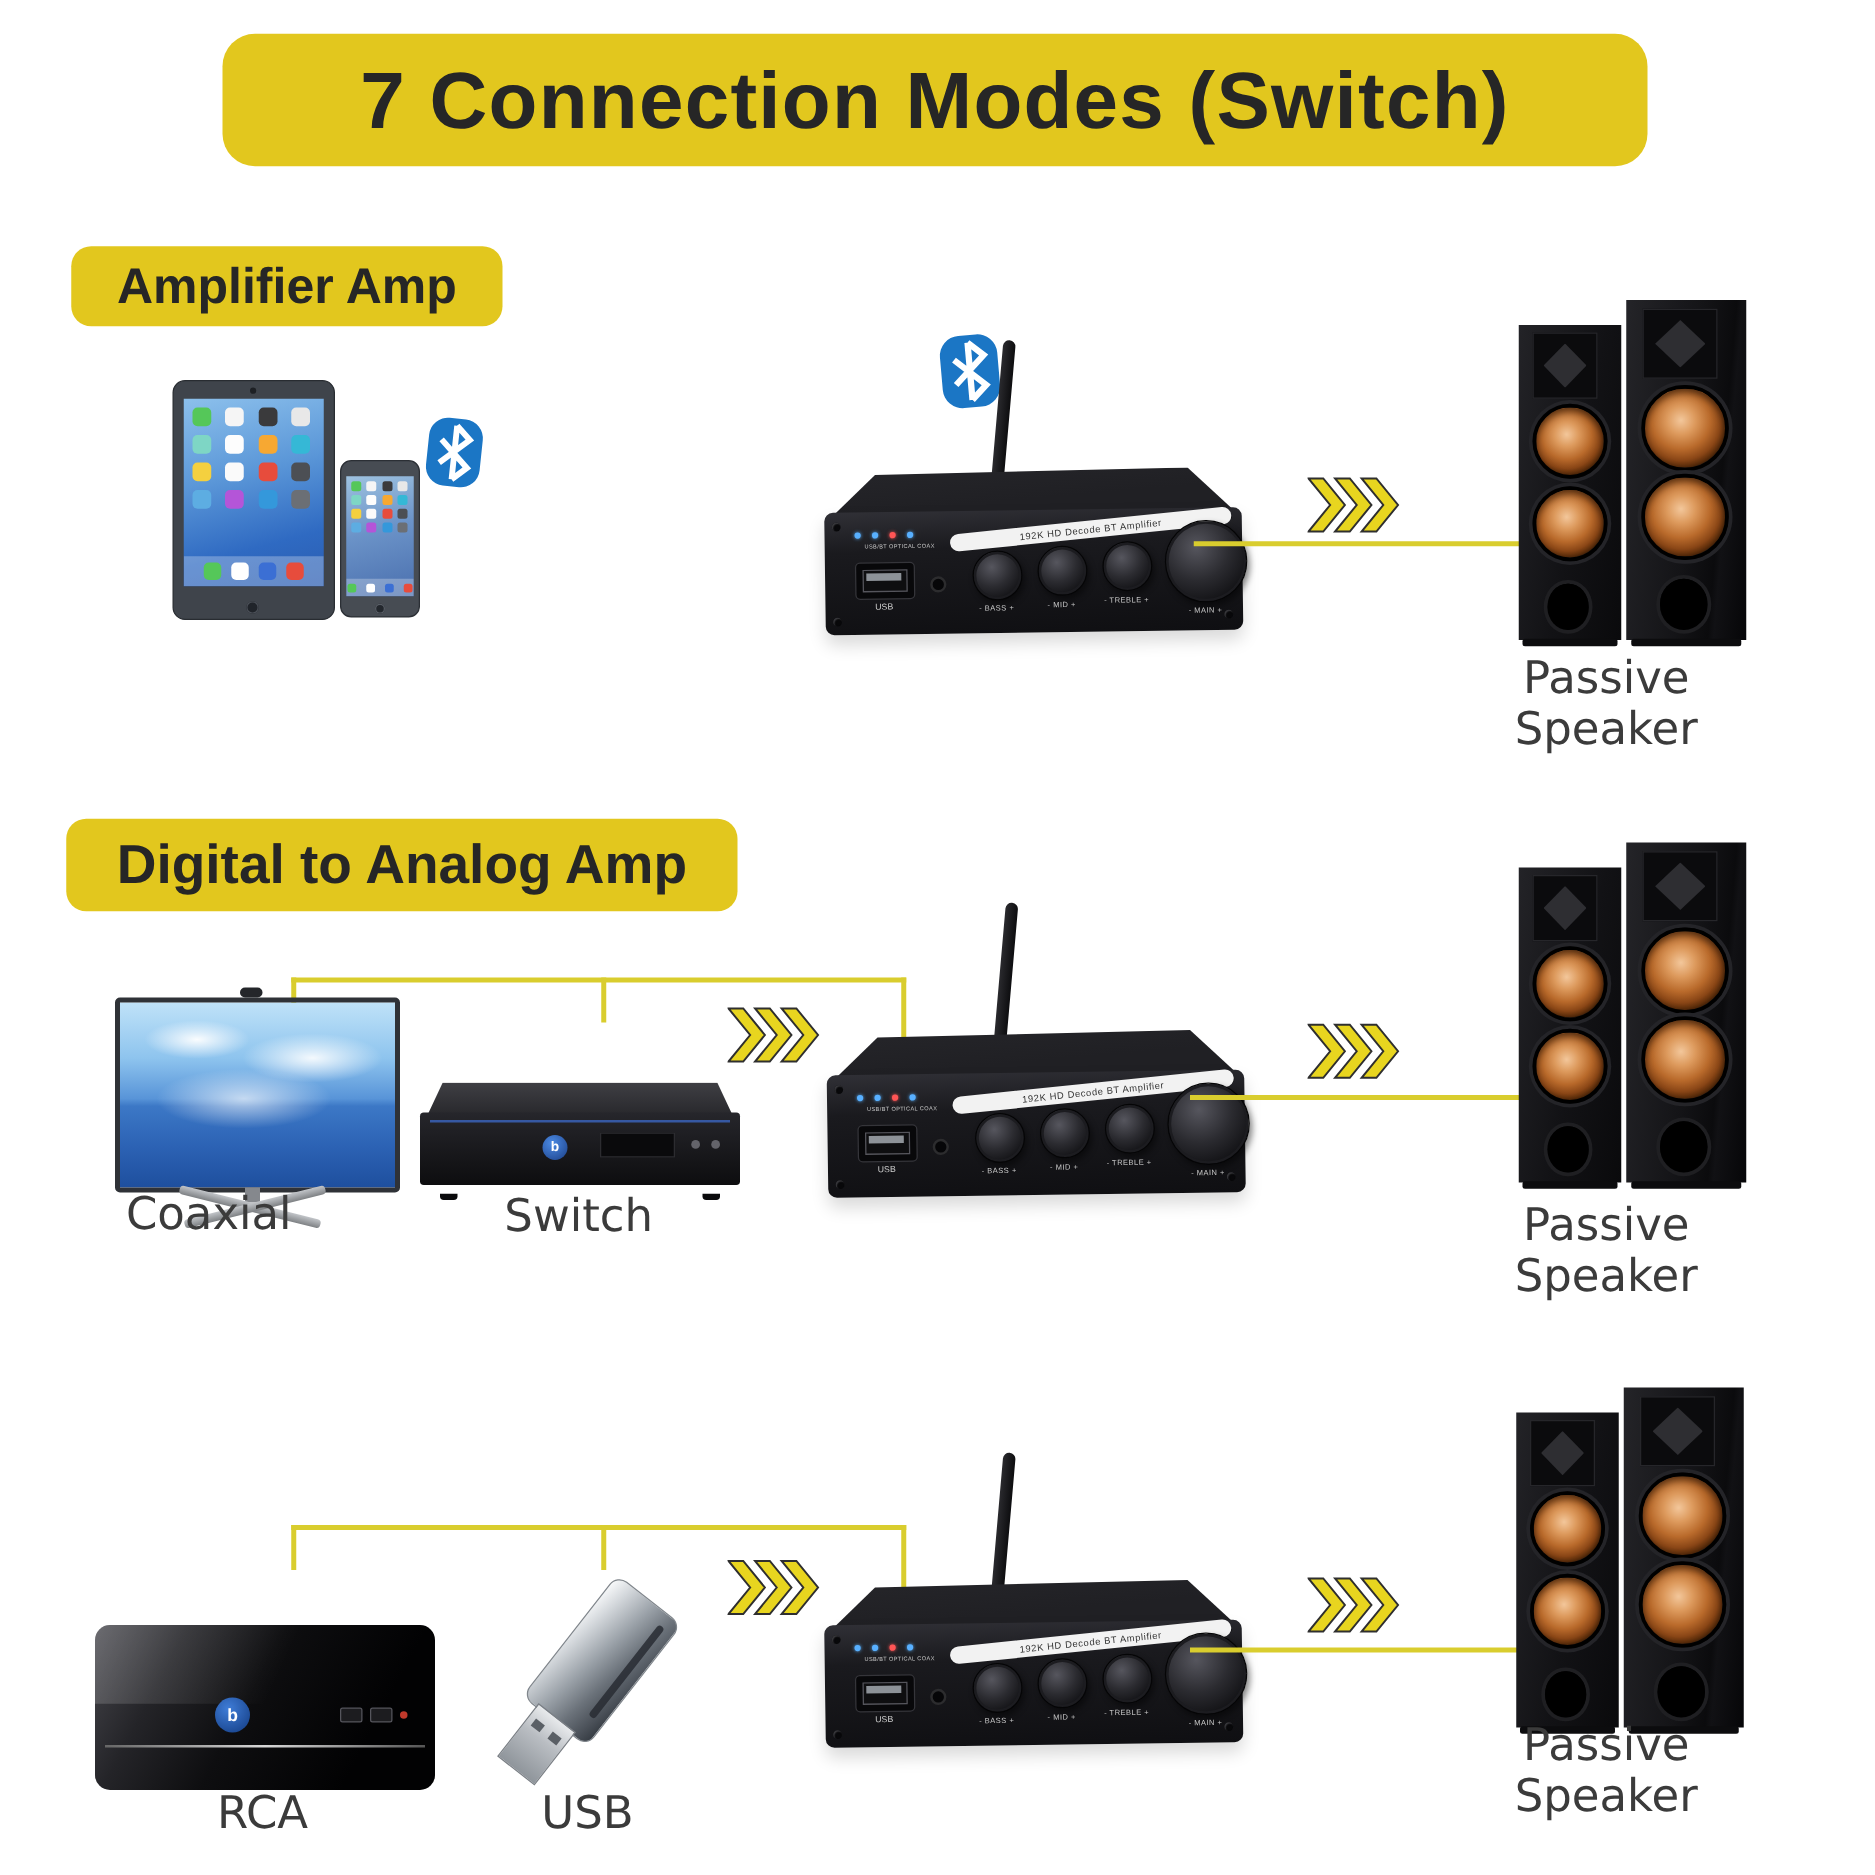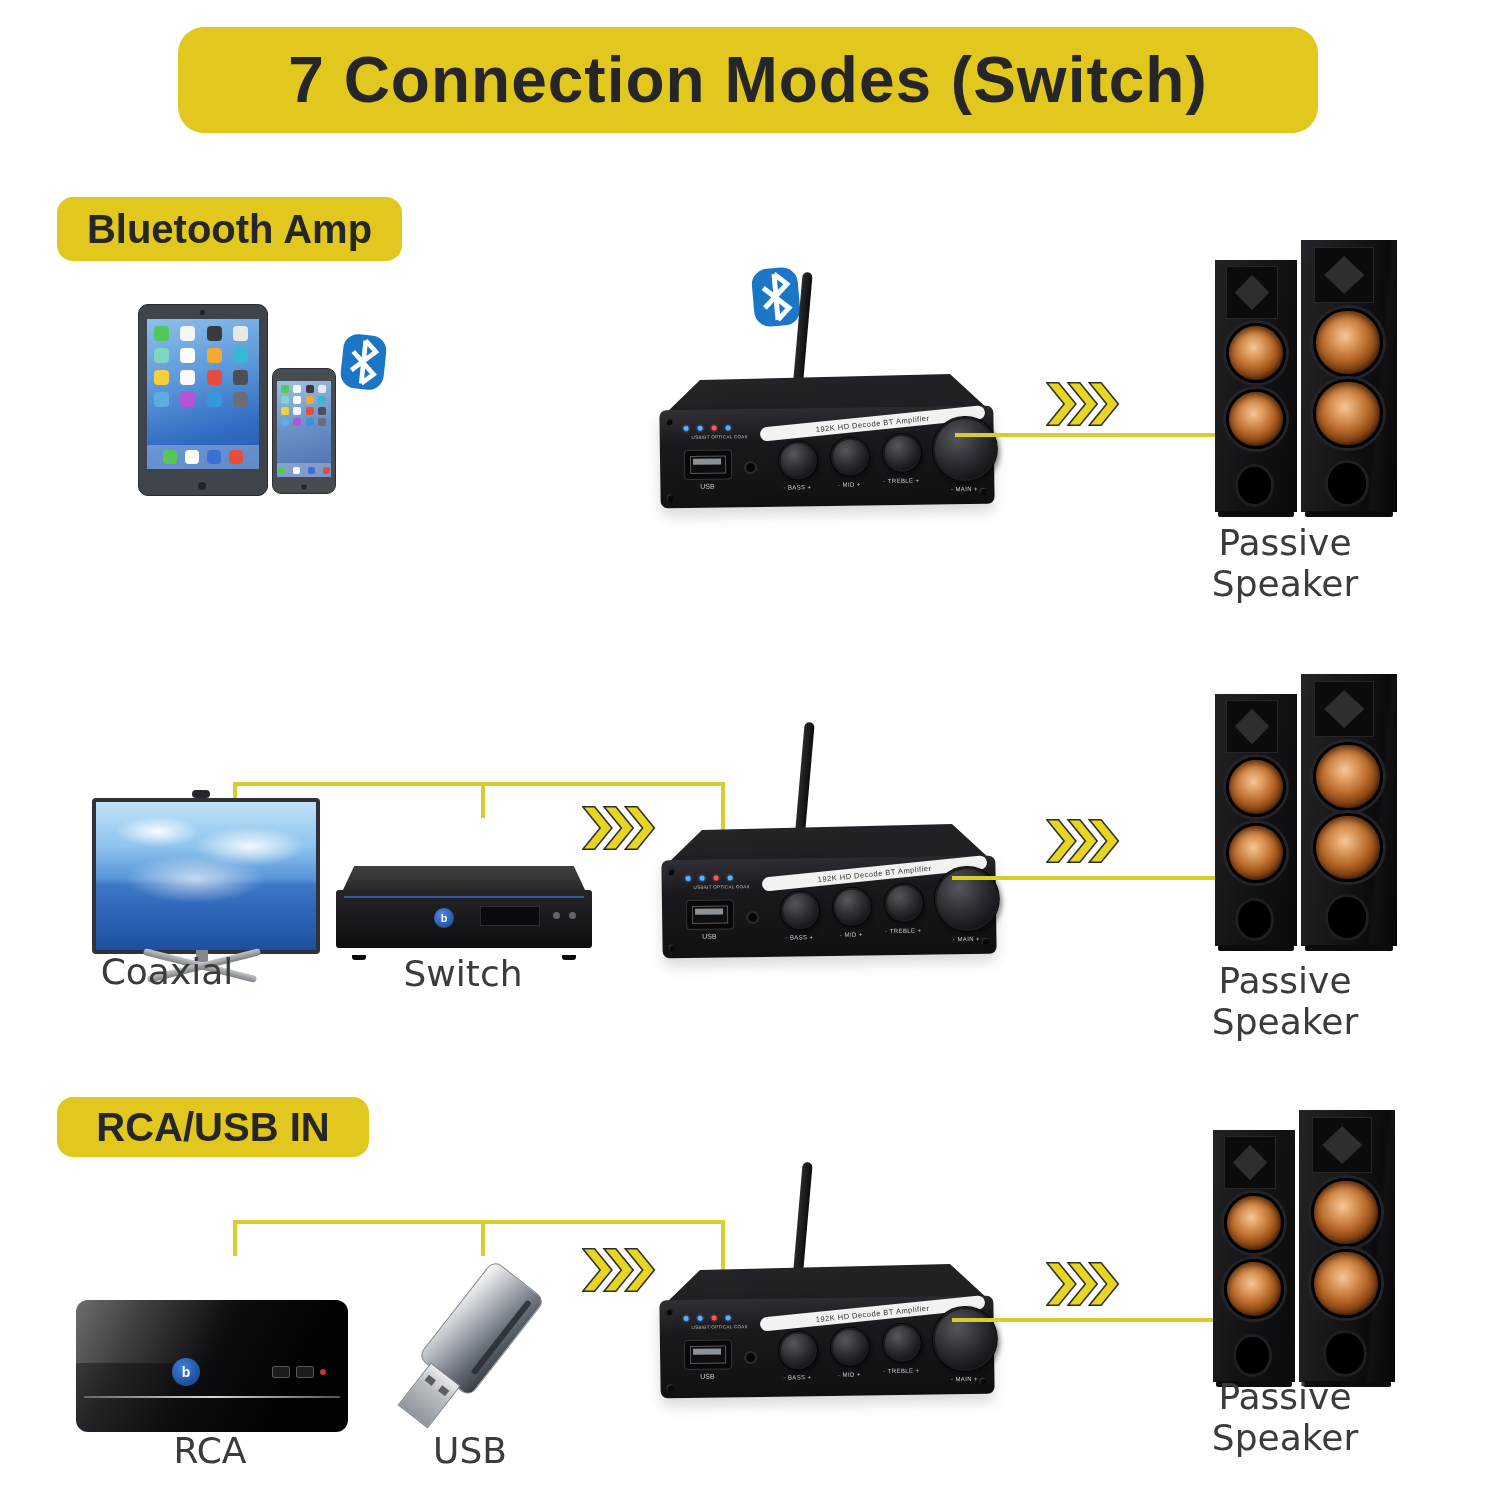--- a/index.html
+++ b/index.html
@@ -180,22 +180,22 @@
   .iphone .home{position:absolute;left:27px;bottom:2px;width:8px;height:8px;border-radius:50%;
      background:#23272d;box-shadow:inset 0 0 0 1px #585d65;}
   .iphone .dock{height:14px;} .iphone .dock i{width:7px;height:7px;border-radius:2px;}
 </style>
 </head>
 <body>
 
 <div id="canvas">
 
   <div id="title" class="chip">7 Connection Modes (Switch)</div>
-  <div id="chip1" class="chip">Bluetooth Amp</div>
-  <div id="chip3" class="chip">RCA/USB IN</div>
+  <div id="chip1" class="chip">Amplifier Amp</div>
+  <div id="chip2" class="chip">Digital to Analog Amp</div>
 
   <div class="ipad">
     <div class="cam"></div>
     <div class="scr">
       <div class="grid">
         <i></i>
           <i></i>
           <i></i>
           <i></i>
           <i></i>

